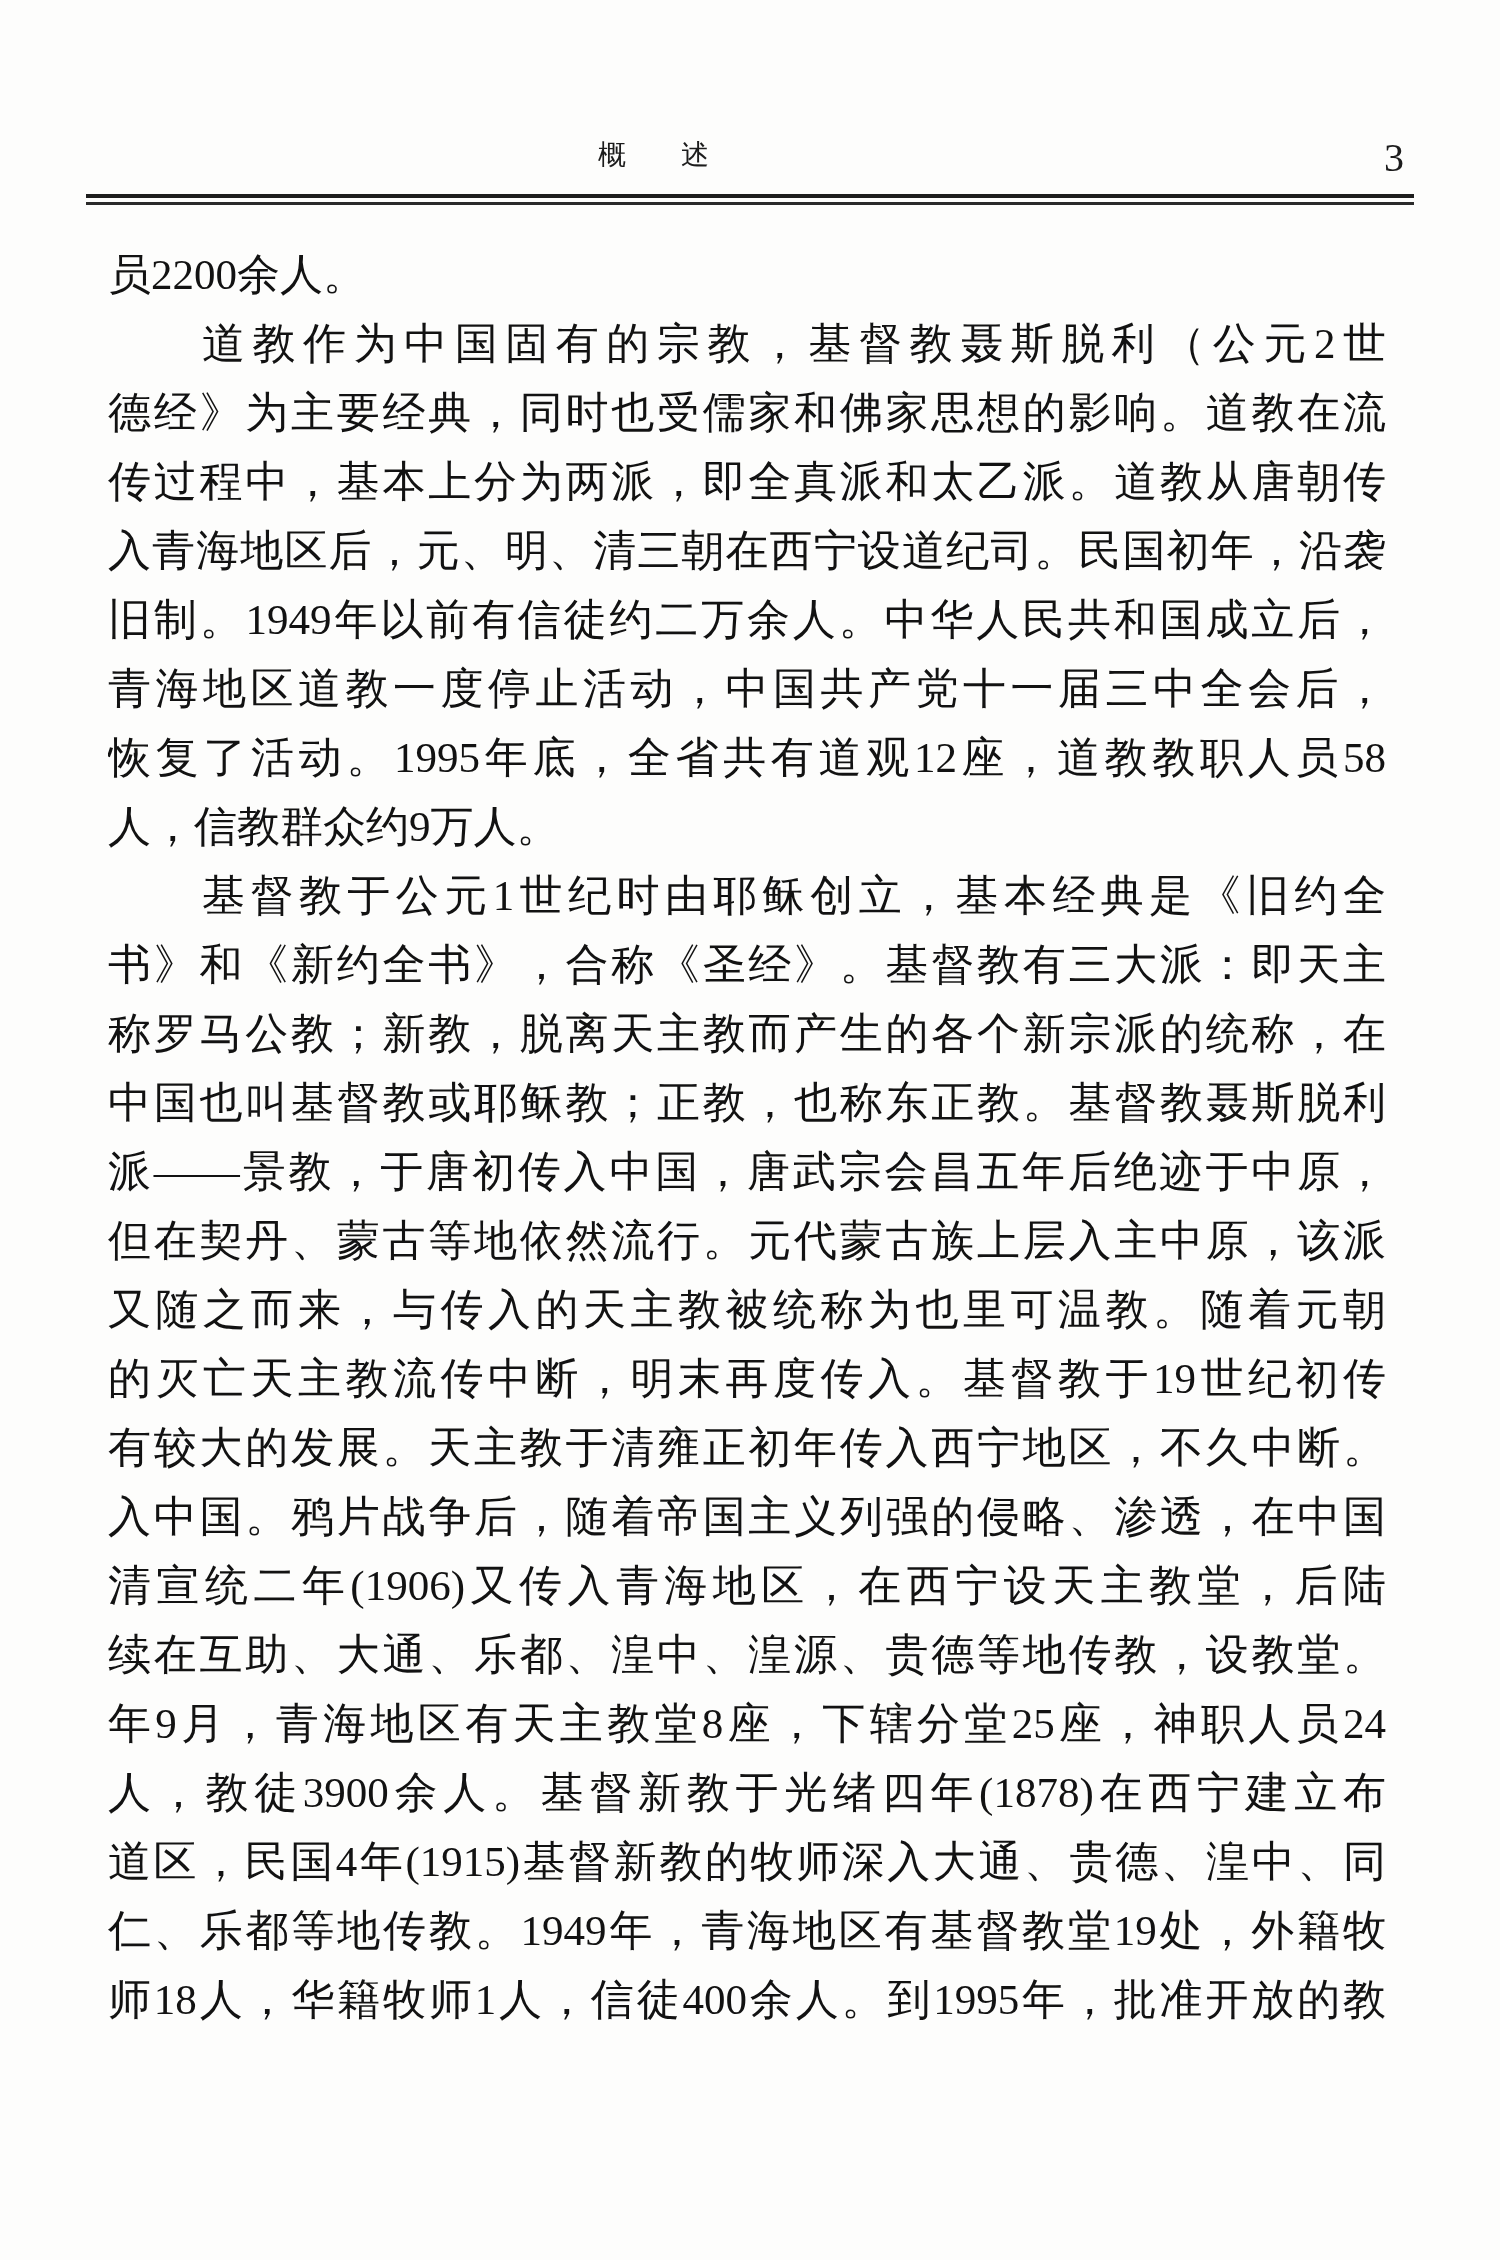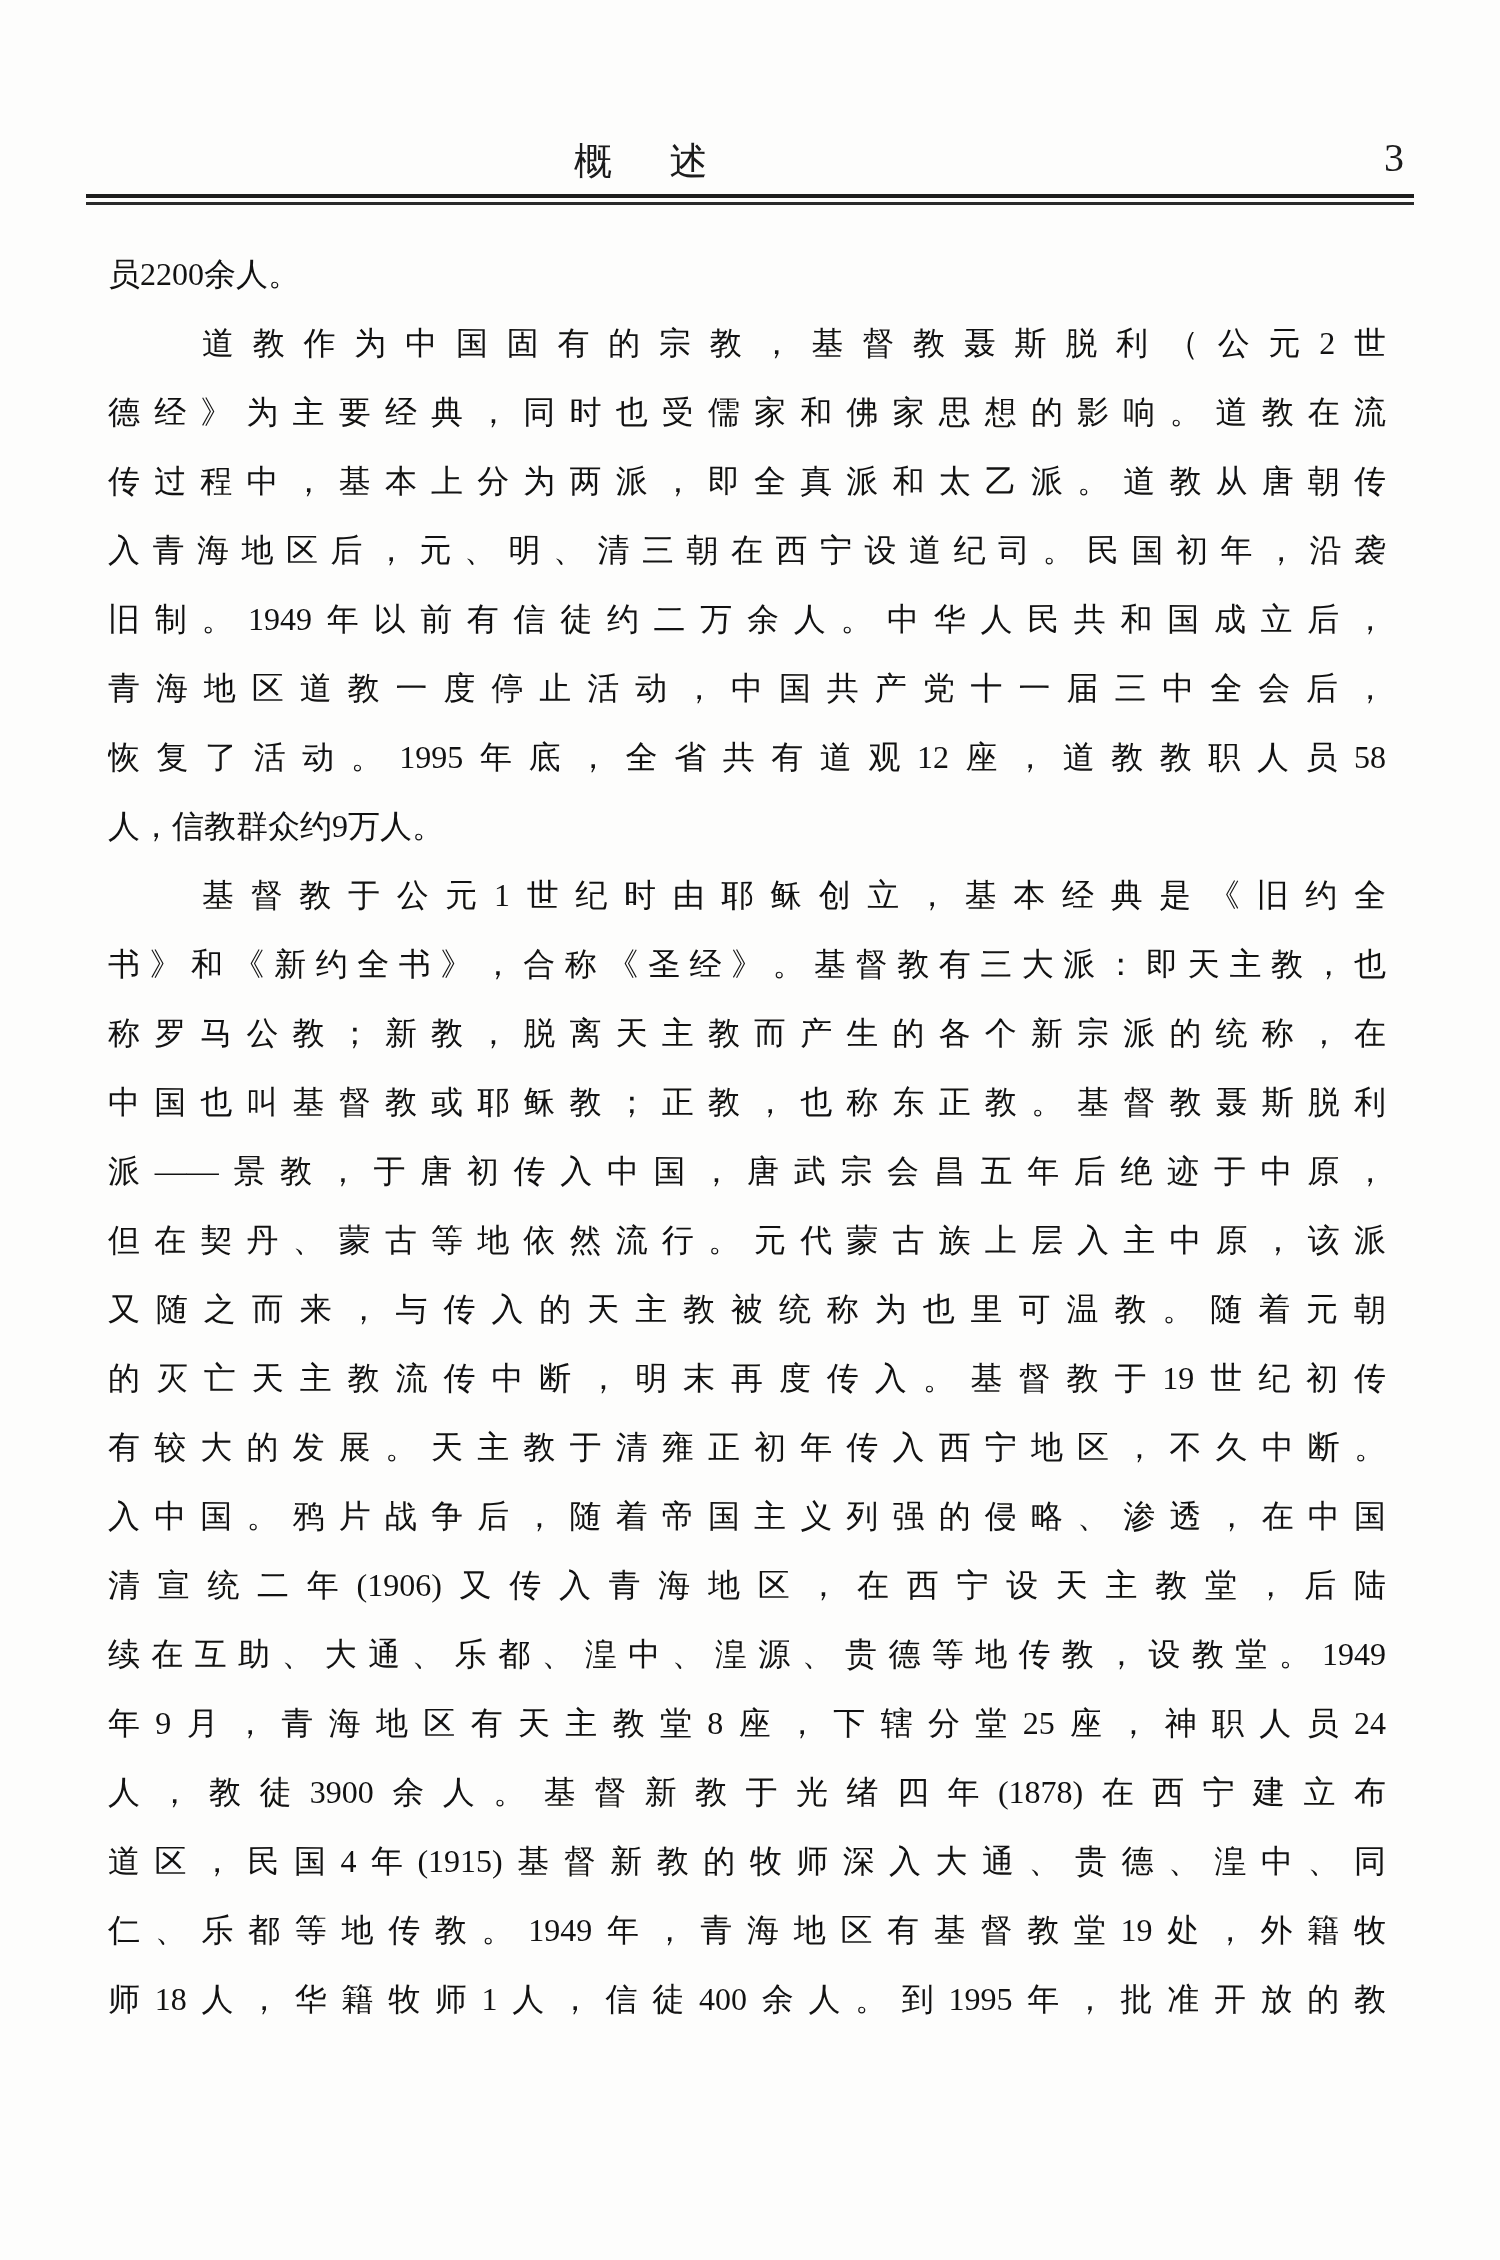--- a/index.html
+++ b/index.html
@@ -18,23 +18,23 @@
   }
   
   .running-header {
     position: absolute;
     left: 0; top: 0;
     width: 100%;
     height: 210px;
   }
   .head-title {
     position: absolute;
-    left: 574px;
+    left: 598px;
     top: 136px;
-    font-size: 38px;
+    font-size: 28px;
     letter-spacing: 2px;
     word-spacing: 44px;
     color: #1c1c1c;
     white-space: nowrap;
   }
   .page-num {
     position: absolute;
     right: 96px;
     top: 134px;
     font-size: 40px;
@@ -48,21 +48,21 @@
     height: 4px;
     border-top: 4px solid #1d1d1d;
     border-bottom: 3px solid #2a2a2a;
   }
   
   .body-text {
     position: absolute;
     left: 108px;
     top: 240px;
     width: 1278px;
-    font-size: 32px;
+    font-size: 43px;
     line-height: 69px;
     font-family: Liberation Serif, serif;
   }
   .line {
     height: 69px;
     overflow: hidden;
     text-align: justify;
     text-align-last: justify;
     color: #121212;
   }

